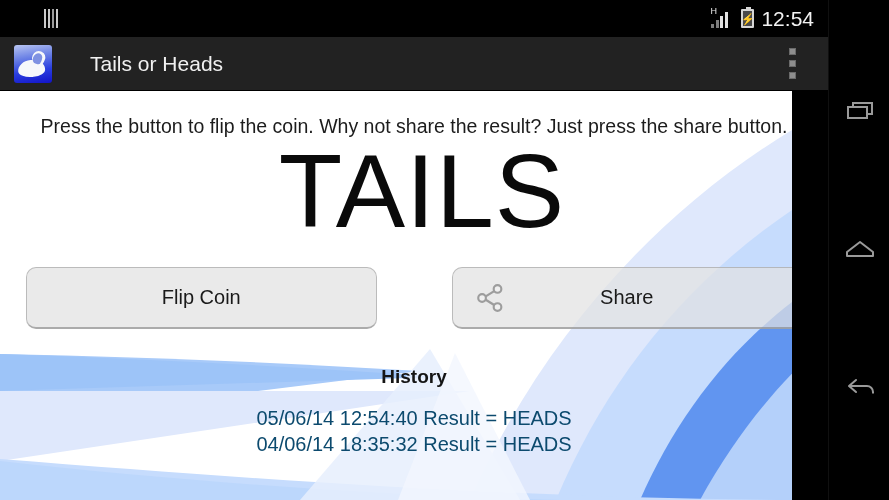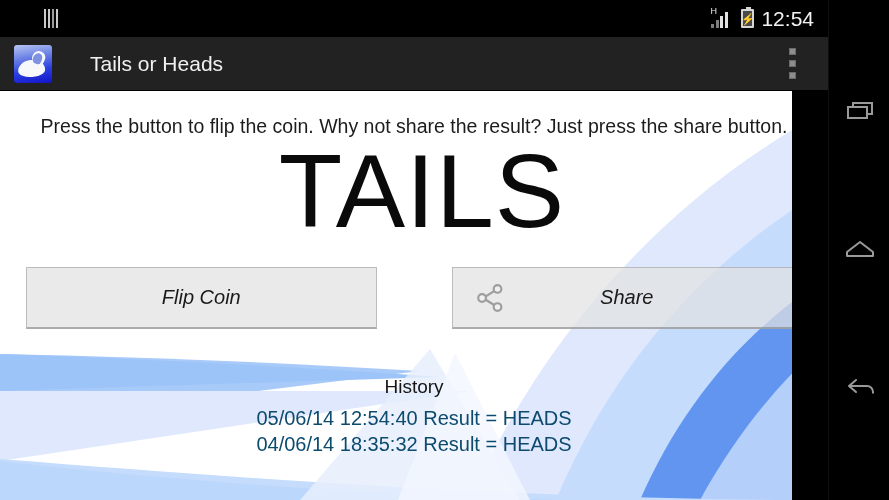--- a/index.html
+++ b/index.html
@@ -155,40 +155,39 @@
   #buttons {
     position:absolute; left:0; top:176px;
     width:828px; height:62px;
     display:flex; gap:75px; padding:0 26px;
   }
   .btn {
     flex:1 1 0; height:62px;
     background:rgba(226,226,226,0.72);
     border:1px solid rgba(150,150,150,0.55);
     border-bottom:2px solid rgba(130,130,130,0.6);
-    border-radius:0;
+    border-radius:10px;
     display:flex; align-items:center; justify-content:center;
     position:relative;
     cursor:pointer;
-    font-style:italic;
   }
   .btn-label {
     font-size:20px; color:#1a1a1a;
     font-family:"Liberation Sans", sans-serif;
   }
   .share-icon {
     position:absolute; left:20px; top:50%;
     transform:translateY(-50%);
     width:34px; height:34px;
   }
 
   #history-title {
-    position:absolute; left:0; top:285px; width:828px;
+    position:absolute; left:0; top:275px; width:828px;
     text-align:center;
-    font-size:19px; font-weight:normal; color:#151515;
+    font-size:19px; font-weight:bold; color:#151515;
     font-family:"Liberation Sans", sans-serif;
   }
   #history-list {
     position:absolute; left:0; top:314px; width:828px;
     text-align:center;
   }
   .history-row {
     font-size:20px; color:#0c4a6e; line-height:26px;
     font-family:"Liberation Sans", sans-serif;
   }

